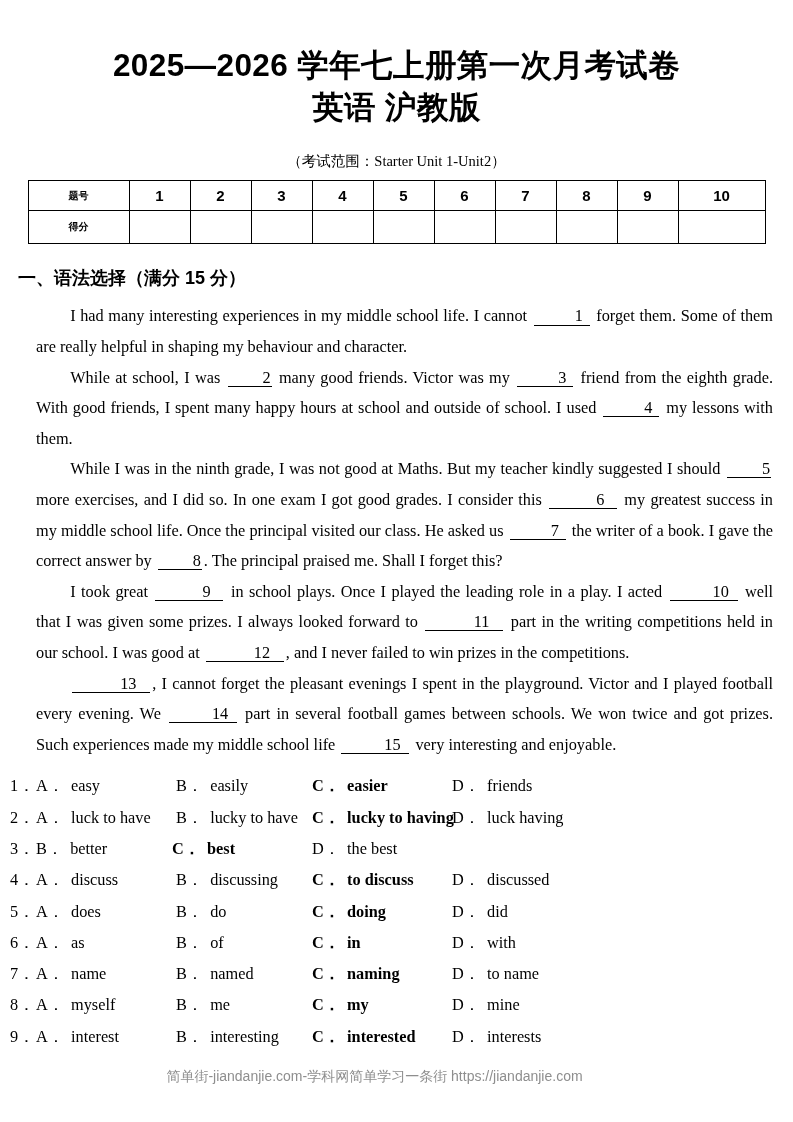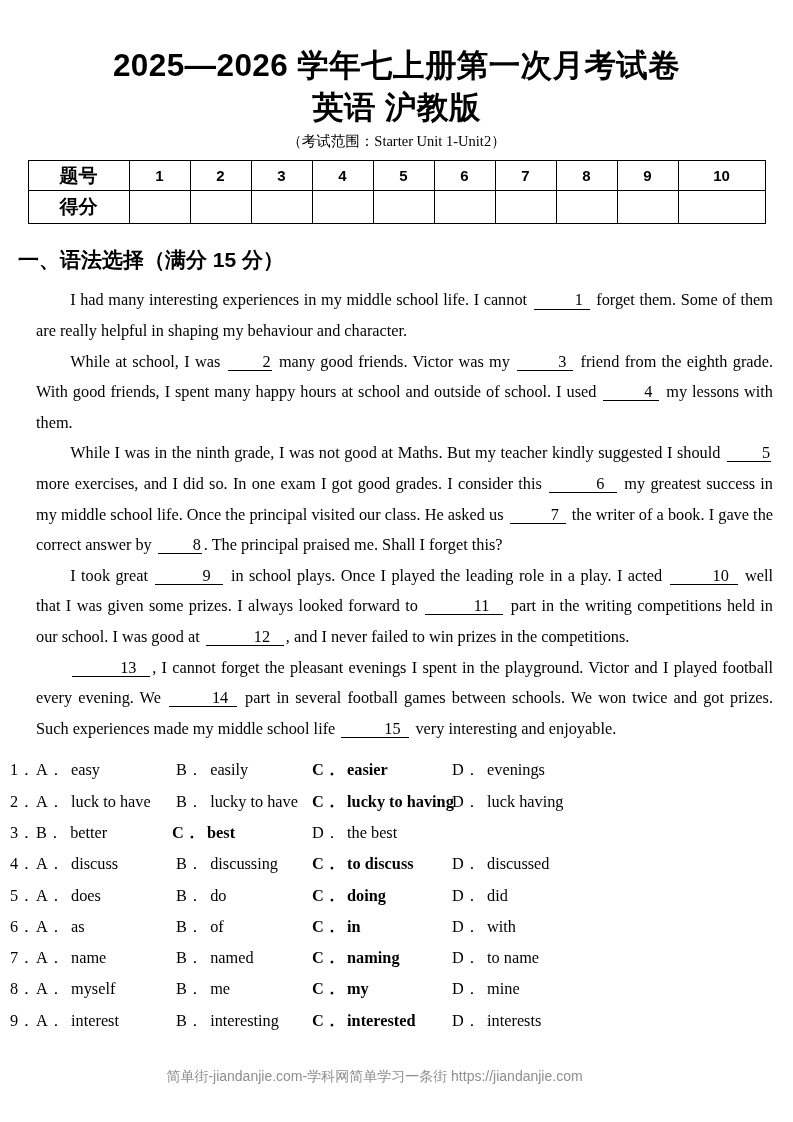--- a/index.html
+++ b/index.html
@@ -32,21 +32,21 @@
   .title-line {
     font-family: "Liberation Sans", "DejaVu Sans", sans-serif;
     font-weight: bold;
     font-size: 31.5px;
     letter-spacing: 0.4px;
     line-height: 1.34;
     color: #000;
     white-space: nowrap;
   }
   .subtitle-line {
-    margin-top: 4px;
+    margin-top: 24px;
     font-family: "Liberation Serif", "DejaVu Serif", serif;
     font-size: 14.5px;
     color: #000;
   }
 
   
   .score-table-wrap {
     margin: 9px auto 0 auto;
     width: 738px;
   }
@@ -59,35 +59,35 @@
     border: 1px solid #000;
     height: 27px;
     text-align: center;
     vertical-align: middle;
     font-family: "Liberation Sans", "DejaVu Sans", sans-serif;
     font-weight: bold;
     font-size: 15px;
   }
   table.score-table td.rowhead {
     width: 98px;
-    font-size: 19px;
+    font-size: 10px;
   }
   table.score-table td.num-wide {
     width: 84px;
   }
   table.score-table tr.blank-row td {
     height: 30px;
   }
 
   
   .section-heading {
     margin: 22px 0 1px 18px;
     font-family: "Liberation Sans", "DejaVu Sans", sans-serif;
     font-weight: bold;
-    font-size: 21px;
+    font-size: 18px;
   }
 
   
   .passage {
     margin: 11px 20px 0 20px;
     font-size: 16.3px;
     line-height: 30.6px;
     text-align: justify;
     text-justify: inter-word;
     color: #000;
@@ -213,21 +213,21 @@
 
   </div>
 
   <div class="options">
 
     <div class="opt-row">
       <span class="opt-num">1．</span>
       <span class="opt-cell c-a"><span class="opt-letter">A．</span><span>easy</span></span>
       <span class="opt-cell c-b"><span class="opt-letter">B．</span><span>easily</span></span>
       <span class="opt-cell c-c"><span class="opt-letter">C．</span><span>easier</span></span>
-      <span class="opt-cell c-d"><span class="opt-letter">D．</span><span>evenings</span></span>
+      <span class="opt-cell c-d"><span class="opt-letter">D．</span><span>friends</span></span>
     </div>
 
     <div class="opt-row">
       <span class="opt-num">2．</span>
       <span class="opt-cell c-a"><span class="opt-letter">A．</span><span>luck to have</span></span>
       <span class="opt-cell c-b"><span class="opt-letter">B．</span><span>lucky to have</span></span>
       <span class="opt-cell c-c"><span class="opt-letter">C．</span><span>lucky to having</span></span>
       <span class="opt-cell c-d"><span class="opt-letter">D．</span><span>luck having</span></span>
     </div>
 

